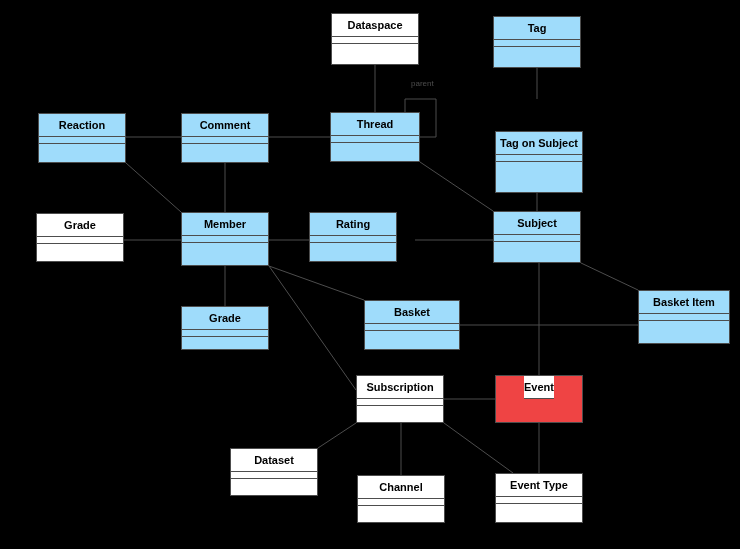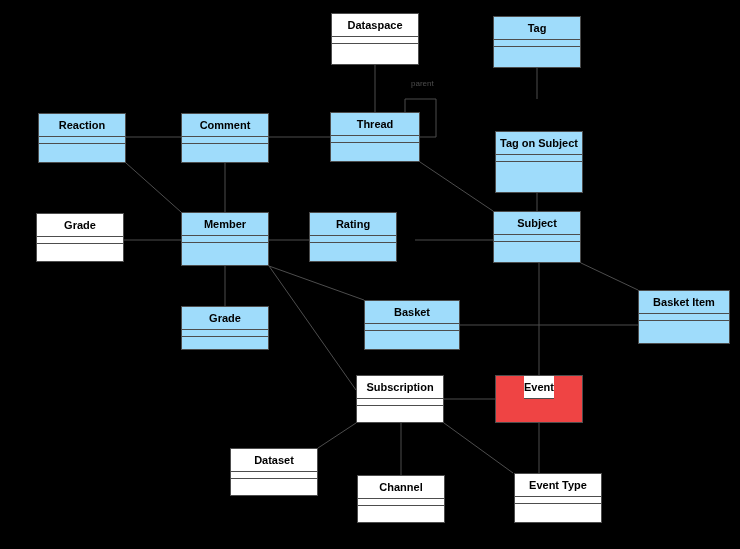--- a/index.html
+++ b/index.html
@@ -189,21 +189,21 @@
       <div class="node plain" style="left: 230px; top: 448px; width: 88px; height: 48px;">
         <div class="title">Dataset</div>
         <div class="attrs"></div>
         <div class="ops"></div>
       </div>
       <div class="node plain" style="left: 357px; top: 475px; width: 88px; height: 48px;">
         <div class="title">Channel</div>
         <div class="attrs"></div>
         <div class="ops"></div>
       </div>
-      <div class="node plain" style="left: 495px; top: 473px; width: 88px; height: 50px; margin-left: 19px;">
+      <div class="node plain" style="left: 495px; top: 473px; width: 88px; height: 50px;">
         <div class="title">Event Type</div>
         <div class="attrs"></div>
         <div class="ops"></div>
       </div>
     </div>
   <div id="label-layer">
       <div class="edge-label" style="left: 411px; top: 79px;">parent</div>
     </div>
 </div>
 

